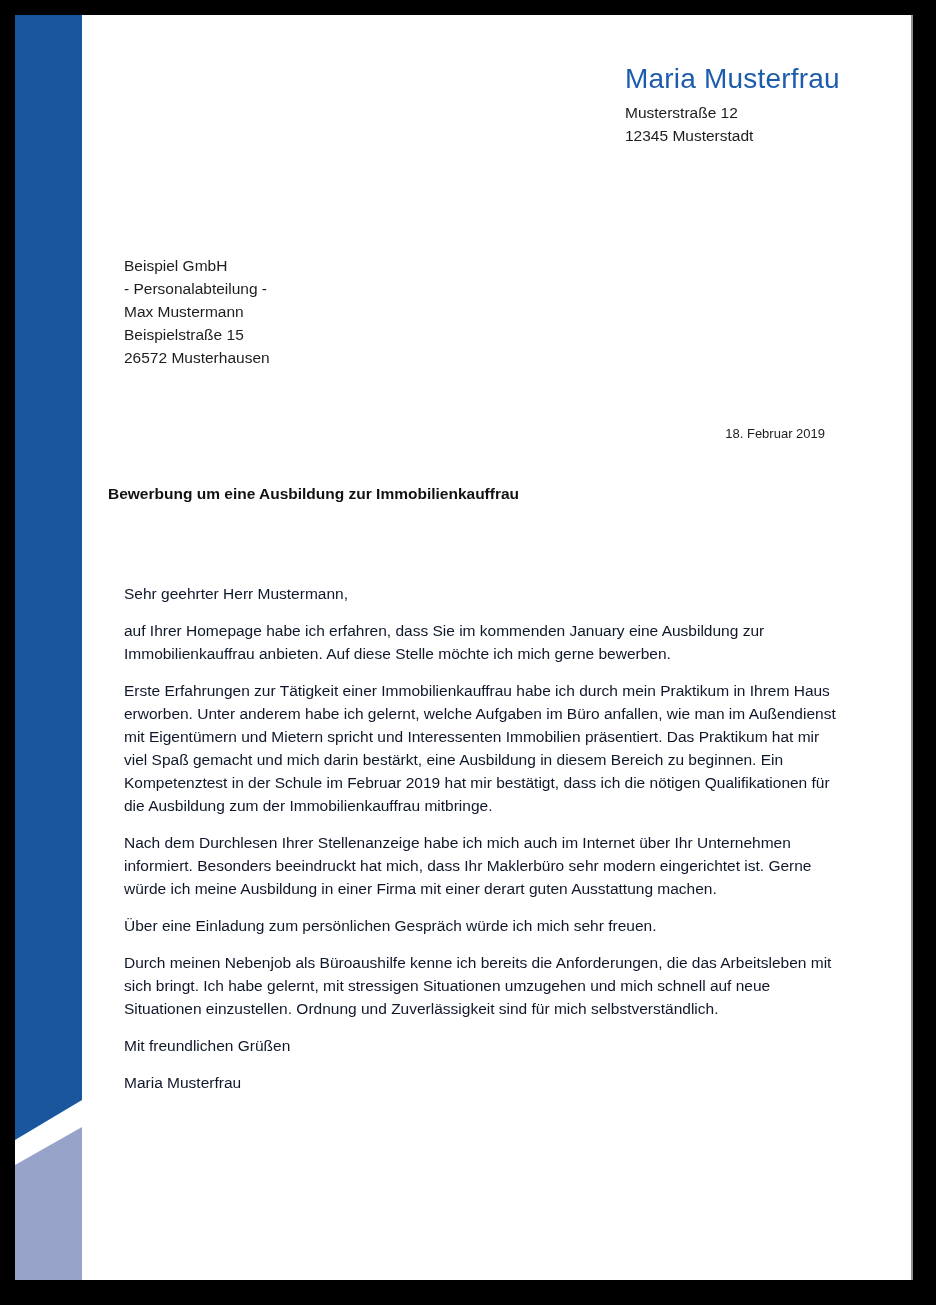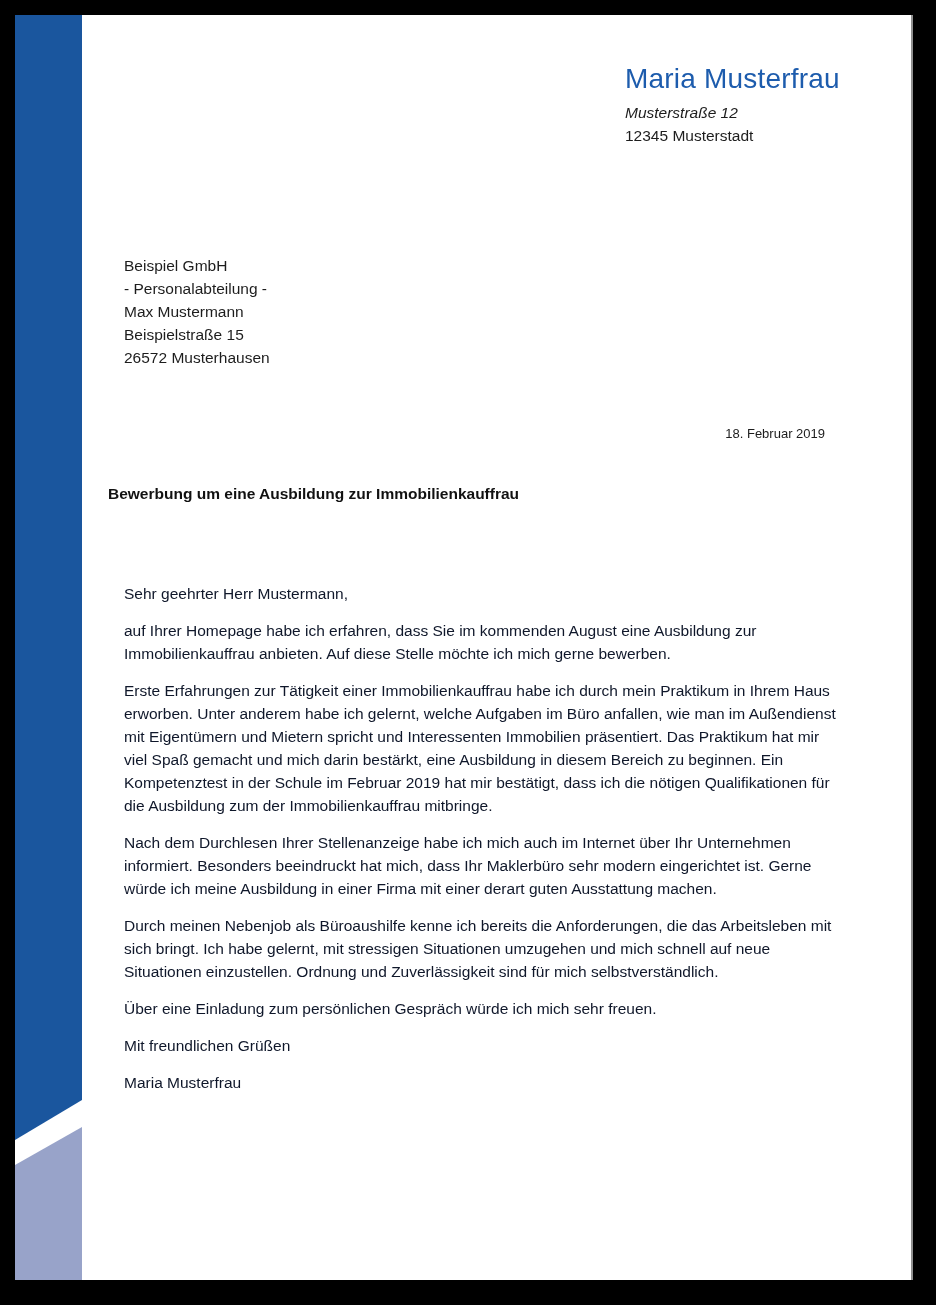--- a/index.html
+++ b/index.html
@@ -35,21 +35,21 @@
   .sender-name {
     margin: 0;
     font-size: 28px; line-height: 36px;
     font-weight: 400;
     color: #1d5cad;
     letter-spacing: 0.2px;
   }
   .sender-line, .recipient-line {
     font-size: 15.5px; line-height: 23px; color: #1d1d1d;
   }
-  .sender .sender-line:first-of-type { margin-top: 4px; font-style: italic; }
+  .sender .sender-line:first-of-type { margin-top: 4px; }
   
   .recipient { position: absolute; left: 109px; top: 239px; }
   
   .date-row {
     position: absolute; left: 109px; top: 407px;
     width: 701px; text-align: right;
     font-size: 13px; line-height: 23px; color: #1d1d1d;
   }
   
   .subject {
@@ -90,23 +90,23 @@
       <div class="recipient-line">Beispielstraße 15</div>
       <div class="recipient-line">26572 Musterhausen</div>
     </div>
 
     <div class="date-row">18. Februar 2019</div>
 
     <div class="subject">Bewerbung um eine Ausbildung zur Immobilienkauffrau</div>
 
     <div class="letter-body">
       <p>Sehr geehrter Herr Mustermann,</p>
-      <p>auf Ihrer Homepage habe ich erfahren, dass Sie im kommenden August eine Ausbildung zur Immobilienkauffrau anbieten. Auf diese Stelle möchte ich mich gerne bewerben.</p>
+      <p>auf Ihrer Homepage habe ich erfahren, dass Sie im kommenden January eine Ausbildung zur Immobilienkauffrau anbieten. Auf diese Stelle möchte ich mich gerne bewerben.</p>
       <p>Erste Erfahrungen zur Tätigkeit einer Immobilienkauffrau habe ich durch mein Praktikum in Ihrem Haus erworben. Unter anderem habe ich gelernt, welche Aufgaben im Büro anfallen, wie man im Außendienst mit Eigentümern und Mietern spricht und Interessenten Immobilien präsentiert. Das Praktikum hat mir viel Spaß gemacht und mich darin bestärkt, eine Ausbildung in diesem Bereich zu beginnen. Ein Kompetenztest in der Schule im Februar 2019 hat mir bestätigt, dass ich die nötigen Qualifikationen für die Ausbildung zum der Immobilienkauffrau mitbringe.</p>
       <p>Nach dem Durchlesen Ihrer Stellenanzeige habe ich mich auch im Internet über Ihr Unternehmen informiert. Besonders beeindruckt hat mich, dass Ihr Maklerbüro sehr modern eingerichtet ist. Gerne würde ich meine Ausbildung in einer Firma mit einer derart guten Ausstattung machen.</p>
+      <p>Über eine Einladung zum persönlichen Gespräch würde ich mich sehr freuen.</p>
       <p>Durch meinen Nebenjob als Büroaushilfe kenne ich bereits die Anforderungen, die das Arbeitsleben mit sich bringt. Ich habe gelernt, mit stressigen Situationen umzugehen und mich schnell auf neue Situationen einzustellen. Ordnung und Zuverlässigkeit sind für mich selbstverständlich.</p>
-      <p>Über eine Einladung zum persönlichen Gespräch würde ich mich sehr freuen.</p>
       <p>Mit freundlichen Grüßen</p>
       <p class="signature-name">Maria Musterfrau</p>
     </div>
 
   </div>
 </div>
 
 </body></html>

